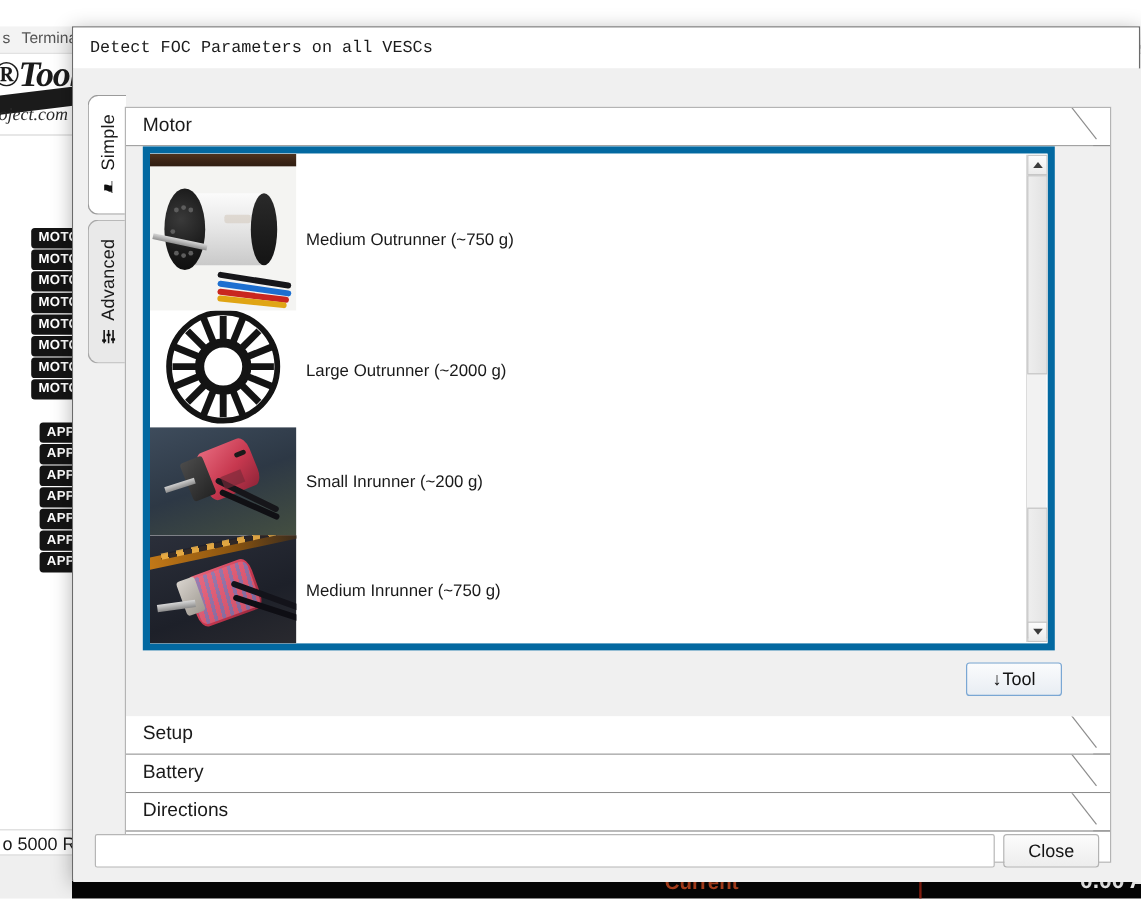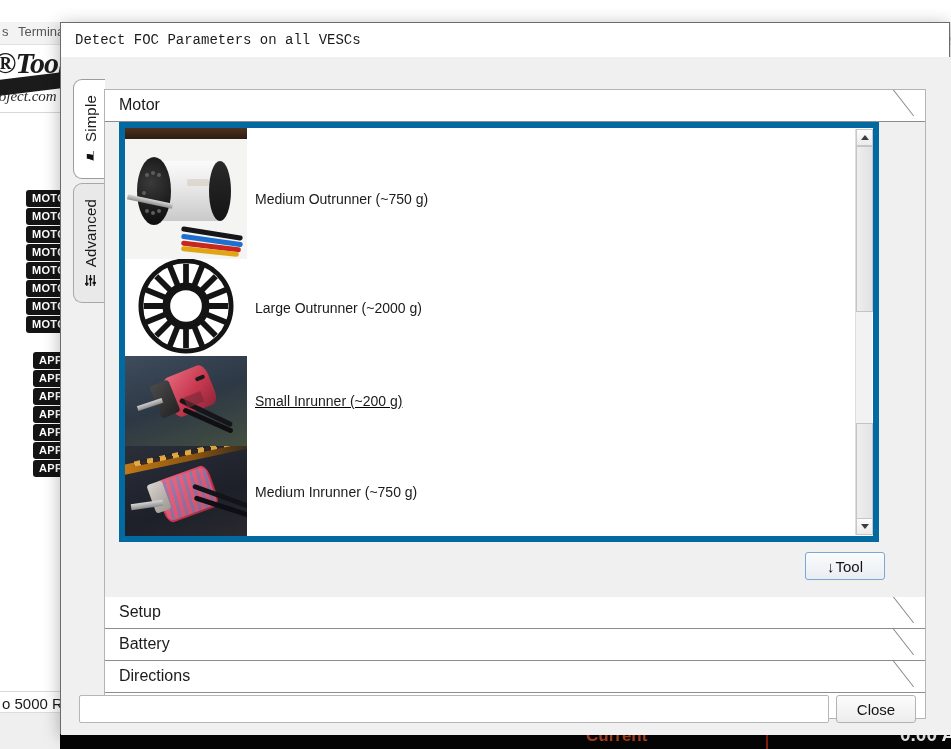--- a/index.html
+++ b/index.html
@@ -327,21 +327,21 @@
   <div class="bg-toolbar-strip"></div>
   <div class="bg-btn" style="left:96px;top:722px;width:16px;height:18px;"></div>
   <div class="bg-btn" style="left:128px;top:722px;width:28px;height:18px;"></div>
   <div class="bg-combo" style="left:164px;top:722px;width:104px;height:20px;">HD 5.00 A</div>
   <div class="bg-combo-arrow" style="left:256px;top:730px;"></div>
   <div class="bg-btn" style="left:278px;top:722px;width:24px;height:18px;"></div>
   <div class="bg-btn" style="left:310px;top:722px;width:48px;height:18px;"></div>
   <div class="bg-btn" style="left:366px;top:722px;width:48px;height:18px;"></div>
 
   <div class="bg-black-bar"></div>
-  <div class="bg-black-bar-label" style="left:586px;">Current</div>
+  <div class="bg-black-bar-label" style="left:554px;">Current</div>
   <div class="bg-tick" style="left:766px;top:722px;height:27px;"></div>
   <div class="bg-black-bar-value" style="left:900px;">0.00 A</div>
   <div class="bg-greenline" style="left:926px;top:698px;width:25px;"></div>
   <div class="bg-greenline" style="left:926px;top:718px;width:25px;"></div>
   <div style="position:absolute;left:926px;top:701px;width:25px;height:17px;background:#050505;"></div>
   <div class="bg-pct" style="left:929px;top:701px;">%</div>
 </div>
 
 <div id="dialog">
 
@@ -441,21 +441,21 @@
                     <line x1="8" y1="67" x2="92" y2="33"></line>
                   </g>
                   <circle cx="50" cy="50" r="19" fill="#ffffff"></circle>
                   <circle cx="50" cy="50" r="19" fill="none" stroke="#141414" stroke-width="5"></circle>
                 </svg>
               </div>
             </div>
             <div class="motor-label">Large Outrunner (~2000 g)</div>
           </div>
 
-          <div class="motor-row" style="height:90px;text-decoration:underline;">
+          <div class="motor-row" style="height:90px;">
             <div class="thumb" style="height:90px;">
               <div class="art-deskblue"></div>
               <div class="art-inrunner-can" style="left:42px;top:14px;width:46px;height:42px;background:linear-gradient(150deg,#e76a7e 0%,#c7384f 55%,#8e2438 100%);transform:rotate(-22deg);"></div>
               <div style="position:absolute;left:70px;top:20px;width:10px;height:4px;background:#1a1a1a;transform:rotate(-22deg);border-radius:2px;"></div>
               <div style="position:absolute;left:30px;top:26px;width:20px;height:34px;background:linear-gradient(150deg,#4b4b4b,#232323);transform:rotate(-22deg);border-radius:3px;"></div>
               <div style="position:absolute;left:12px;top:46px;width:26px;height:5px;background:linear-gradient(180deg,#cfcfcf,#8c8c8c);transform:rotate(-18deg);"></div>
               <div class="wire" style="left:52px;top:54px;width:58px;background:#16161a;transform:rotate(26deg);"></div>
               <div class="wire" style="left:56px;top:62px;width:54px;background:#101014;transform:rotate(24deg);"></div>
               <div style="position:absolute;left:60px;top:38px;width:18px;height:11px;background:#7a2a39;opacity:.65;transform:rotate(-22deg);"></div>
             </div>

